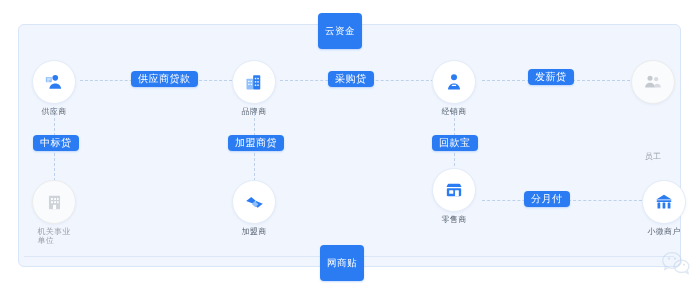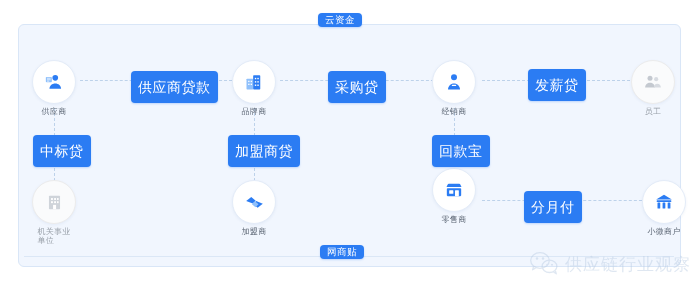--- a/index.html
+++ b/index.html
@@ -27,34 +27,34 @@
     border-radius: 6px;
     box-sizing: border-box;
   }
 
   
   .chip {
     position: absolute;
     background: #2b7cf3;
     color: #ffffff;
     border-radius: 4px;
-    font-size: 14px;
+    font-size: 10px;
     line-height: 1;
     letter-spacing: .5px;
     display: flex;
     align-items: center;
     justify-content: center;
     white-space: nowrap;
     box-shadow: 0 1px 2px rgba(43,124,243,.25);
     box-sizing: border-box;
     padding: 0 7px;
-    height: 32px;
+    height: 16px;
     z-index: 6;
   }
-  .chip.big { height: 14px; font-size: 9.5px; }
+  .chip.big { height: 36px; font-size: 9.5px; }
 
   
   .node {
     position: absolute;
     width: 52px;
     display: flex;
     flex-direction: column;
     align-items: center;
     z-index: 5;
   }
@@ -177,21 +177,21 @@
   <div class="disc">
     <svg width="20" height="20" viewBox="0 0 24 24">
       <circle cx="12" cy="6.4" r="3.6" fill="#2b7cf3"></circle>
       <path d="M4.8 21c0-4 3.2-7.2 7.2-7.2s7.2 3.2 7.2 7.2z" fill="#2b7cf3"></path>
       <rect x="9.4" y="15.4" width="5.2" height="1.5" rx="0.6" fill="#ffffff"></rect>
     </svg>
   </div>
   <div class="caption">经销商</div>
 </div>
 
-<div class="node muted" style="left:627px; top:60px;">
+<div class="node muted" style="left:627px; top:60px;gap:45px;">
   <div class="disc">
     <svg width="20" height="20" viewBox="0 0 24 24">
       <circle cx="8.4" cy="7.6" r="3" fill="#c4c9d0"></circle>
       <circle cx="15.8" cy="8.6" r="2.5" fill="#d7dbe1"></circle>
       <path d="M2.6 18.6c0-3.2 2.6-5.6 5.8-5.6s5.8 2.4 5.8 5.6z" fill="#c4c9d0"></path>
       <path d="M13.2 18.6c0-2.7 1.3-4.6 4-4.6 2.4 0 4.2 1.9 4.2 4.6z" fill="#d7dbe1"></path>
     </svg>
   </div>
   <div class="caption">员工</div>
 </div>
@@ -265,14 +265,13 @@
   <svg class="wm-logo" width="30" height="26" viewBox="0 0 30 26">
     <ellipse cx="11" cy="9.5" rx="9.3" ry="7.8" fill="none" stroke="#b9cbe2" stroke-width="1.3"></ellipse>
     <path d="M7 16.6l-3.4 2.2 1-3.4" fill="none" stroke="#b9cbe2" stroke-width="1.3" stroke-linejoin="round"></path>
     <circle cx="8" cy="7.6" r="1.25" fill="#b9cbe2"></circle>
     <circle cx="14" cy="7.6" r="1.25" fill="#b9cbe2"></circle>
     <ellipse cx="20.5" cy="15.3" rx="7.4" ry="6.2" fill="none" stroke="#b9cbe2" stroke-width="1.3"></ellipse>
     <path d="M24.5 21l2.8 1.8-.9-2.8" fill="none" stroke="#b9cbe2" stroke-width="1.3" stroke-linejoin="round"></path>
     <circle cx="18.2" cy="13.8" r="1" fill="#b9cbe2"></circle>
     <circle cx="23" cy="13.8" r="1" fill="#b9cbe2"></circle>
   </svg>
-  <span class="wm-text">供应链行业观察</span>
 </div>
 
 </body></html>

